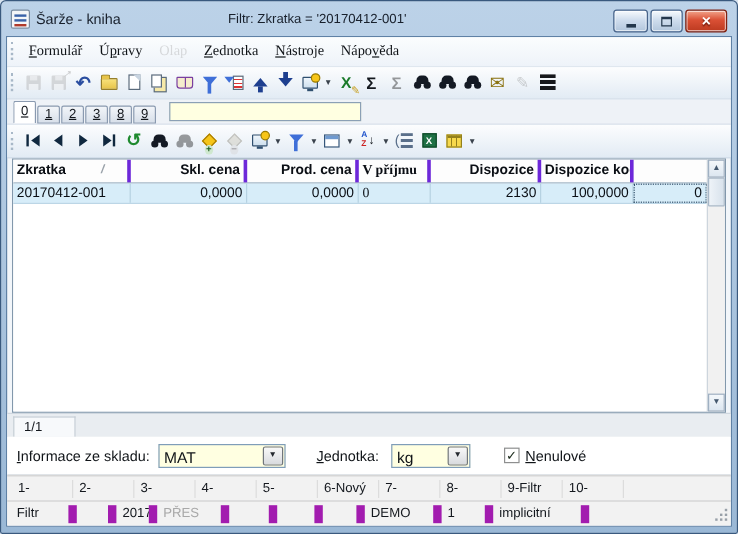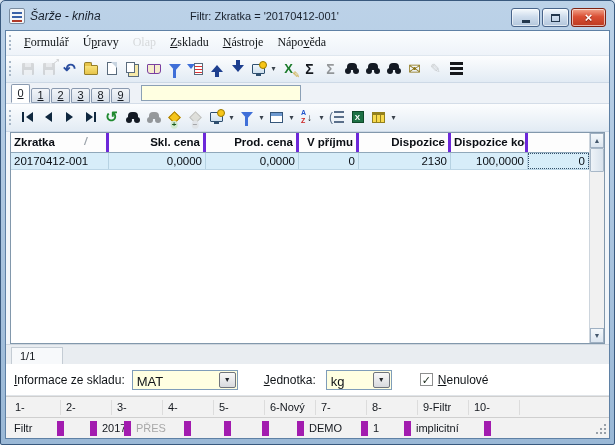--- a/index.html
+++ b/index.html
@@ -2,21 +2,21 @@
 <html><head>
 <meta charset="utf-8">
 <style>
   html,body{margin:0;padding:0;background:#d8e4f0;font-family:"Liberation Sans",sans-serif;}
   *{box-sizing:border-box;}
   .win{width:615px;height:445px;background:linear-gradient(#bcd2e8,#9ab8d6);border:1px solid #39597e;border-radius:5px 5px 2px 2px;padding:0 4px 4px 4px;position:relative;overflow:hidden;}
   
   .titlebar{height:29px;position:relative;display:flex;align-items:center;}
   .appicon{width:16px;height:16px;margin:0 5px 0 4px;background:#f4f6f8;border:1px solid #7a8ca0;border-radius:2px;position:relative;flex:none;}
   .appicon::before{content:"";position:absolute;left:2px;top:3px;width:10px;height:2px;background:#3a62a8;box-shadow:0 4px 0 #3a62a8,0 8px 0 #b03a2a;}
-  .title{font-size:12px;color:#18202c;font-style:italic;}
+  .title{font-size:12px;color:#18202c;}
   .filtertitle{position:absolute;left:185px;font-size:11px;color:#18202c;}
   .winbtns{position:absolute;top:7px;right:4px;display:flex;gap:2px;}
   .wb{height:19px;border:1px solid #48648a;border-radius:3px;display:flex;align-items:center;justify-content:center;background:linear-gradient(#f6fafd,#cfdded 45%,#b2c6dc);box-shadow:inset 0 0 0 1px rgba(255,255,255,.6);}
   .wb.min{width:29px;} .wb.max{width:27px;} 
   .wb.close{width:35px;background:linear-gradient(#f2a58c,#da5035 45%,#bc3a20);border-color:#7e2112;color:#fff;font-size:13px;font-weight:bold;text-shadow:0 1px 1px #7e2112;}
   .g-min{width:8px;height:3px;background:#23374c;margin-top:7px;}
   .g-max{width:9px;height:8px;border:1px solid #23374c;border-top-width:2px;background:transparent;}
   
   .client{background:#f2f6fa;border:1px solid #5f81a5;height:409px;display:flex;flex-direction:column;}
   .grip{width:3px;height:15px;border-left:2px dotted #a8b8c8;margin:0 5px 0 3px;flex:none;}
@@ -91,21 +91,21 @@
   .tab{width:19px;height:15px;margin-right:1px;border:1px solid #8a9ab0;border-radius:2px 2px 0 0;background:linear-gradient(#f2f5f9,#d8e0ea);display:flex;align-items:center;justify-content:center;font-size:11px;color:#14181e;}
   .tab.active{background:#fff;height:19px;border-bottom:1px solid #fff;}
   .yfield{width:160px;height:16px;margin:0 0 2px 10px;background:#ffffe1;border:1px solid #8ba0b5;font:12px "Liberation Sans",sans-serif;padding:0 3px;}
   
   .gridwrap{height:214px;margin:0 4px;background:#fff;border:1px solid #8298ac;position:relative;}
   .gcols{margin-right:15px;height:100%;display:flex;flex-direction:column;overflow:hidden;}
   .ghead{display:flex;height:20px;background:#fdfdfd;border-bottom:1px solid #90a8ba;}
   .hc{font-weight:bold;font-size:11.5px;color:#0a0e14;padding:3px 3px 0 3px;border-right:3px solid #6d28d9;overflow:hidden;white-space:nowrap;}
   .grow{display:flex;height:17px;background:#d7edf9;border-bottom:1px solid #bcd6e6;}
   .rc{font-size:11.5px;color:#0a0e14;padding:2px 3px 0 3px;border-right:1px solid #b6d2e2;overflow:hidden;white-space:nowrap;}
-  .c0{width:98px;} .c1{width:97px;text-align:right;} .c2{width:93px;text-align:right;} .c3{width:60px;text-align:right;} .c4{width:92px;text-align:right;} .c5{width:77px;text-align:right;} .c6{flex:1;text-align:right;}
+  .c0{width:98px;} .c1{width:97px;text-align:right;} .c2{width:93px;text-align:right;} .c3{width:60px;font-family:Liberation Serif, serif;} .c4{width:92px;text-align:right;} .c5{width:77px;text-align:right;} .c6{flex:1;text-align:right;}
   .hc.c0{display:flex;justify-content:space-between;} .hc.c1,.hc.c2{text-align:right;}
   .sortmark{color:#98a0a8;font-style:italic;font-size:10px;padding-right:16px;}
   .focuscell{outline:1px dotted #33506a;outline-offset:-1px;}
   .gfill{flex:1;background:#fff;}
   .vscroll{position:absolute;right:0;top:0;bottom:0;width:15px;background:#f1f1f1;border-left:1px solid #cdd5dd;display:flex;flex-direction:column;}
   .sbtn{height:15px;background:linear-gradient(#f4f8fb,#dce6f0);border:1px solid #9fb0c2;font-size:7px;color:#44586e;display:flex;align-items:center;justify-content:center;}
   .sthumb{height:24px;background:linear-gradient(90deg,#eef3f8,#d8e2ec);border:1px solid #a8b8c8;border-radius:1px;}
   .sfill{flex:1;}
   
   .pager{height:20px;background:#e9edf1;border-top:1px solid #cfd7df;display:flex;align-items:flex-end;padding-left:5px;}
@@ -144,21 +144,21 @@
       <span class="wb close">×</span>
     </span>
   </div>
   <div class="client">
 
     <div class="menubar">
       <i class="grip"></i>
       <span class="mi"><span></span><span class="u">F</span><span>ormulář</span></span>
       <span class="mi"><span>Ú</span><span class="u">p</span><span>ravy</span></span>
       <span class="mi dis"><span>Olap</span><span class="u"></span><span></span></span>
-      <span class="mi"><span></span><span class="u">Z</span><span>skladu</span></span>
+      <span class="mi"><span></span><span class="u">Z</span><span>ednotka</span></span>
       <span class="mi"><span></span><span class="u">N</span><span>ástroje</span></span>
       <span class="mi"><span>Nápo</span><span class="u">v</span><span>ěda</span></span>
     </div>
 
     <div class="tb tb1">
       <i class="grip"></i>
       <span class="ic dis">
           <i class="sh sh-floppy"></i>
         </span>
       <span class="ic dis">

